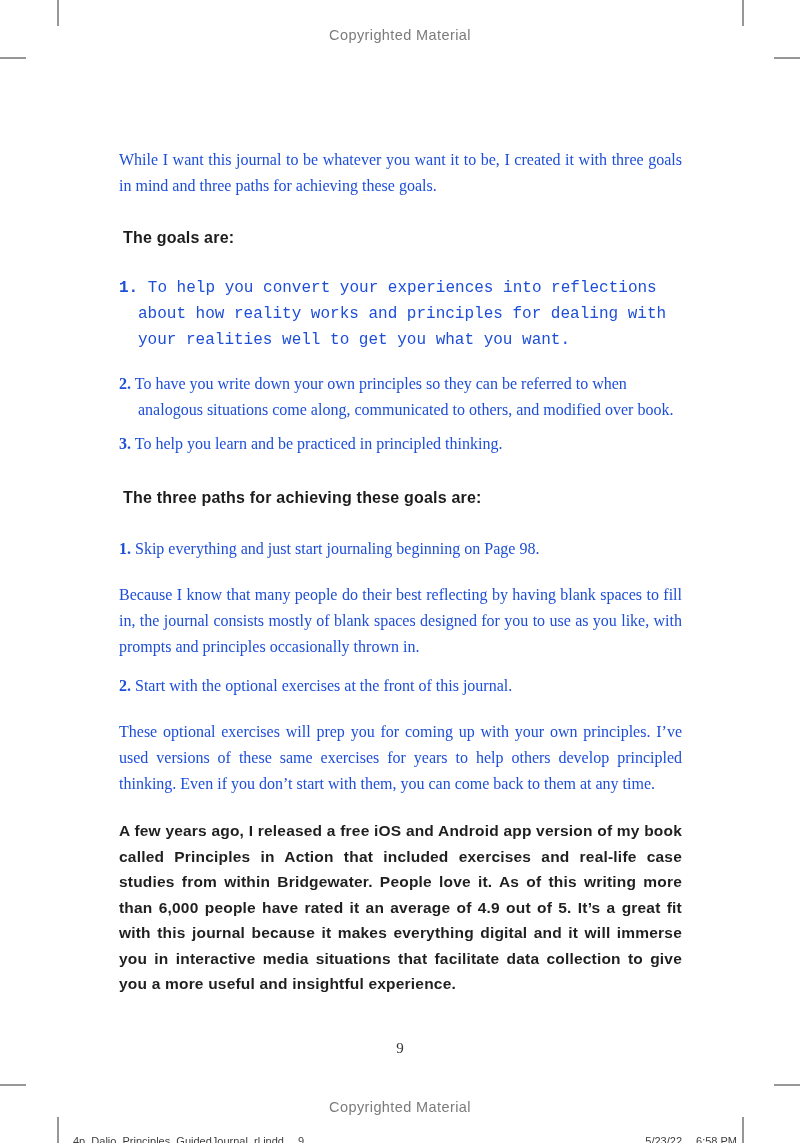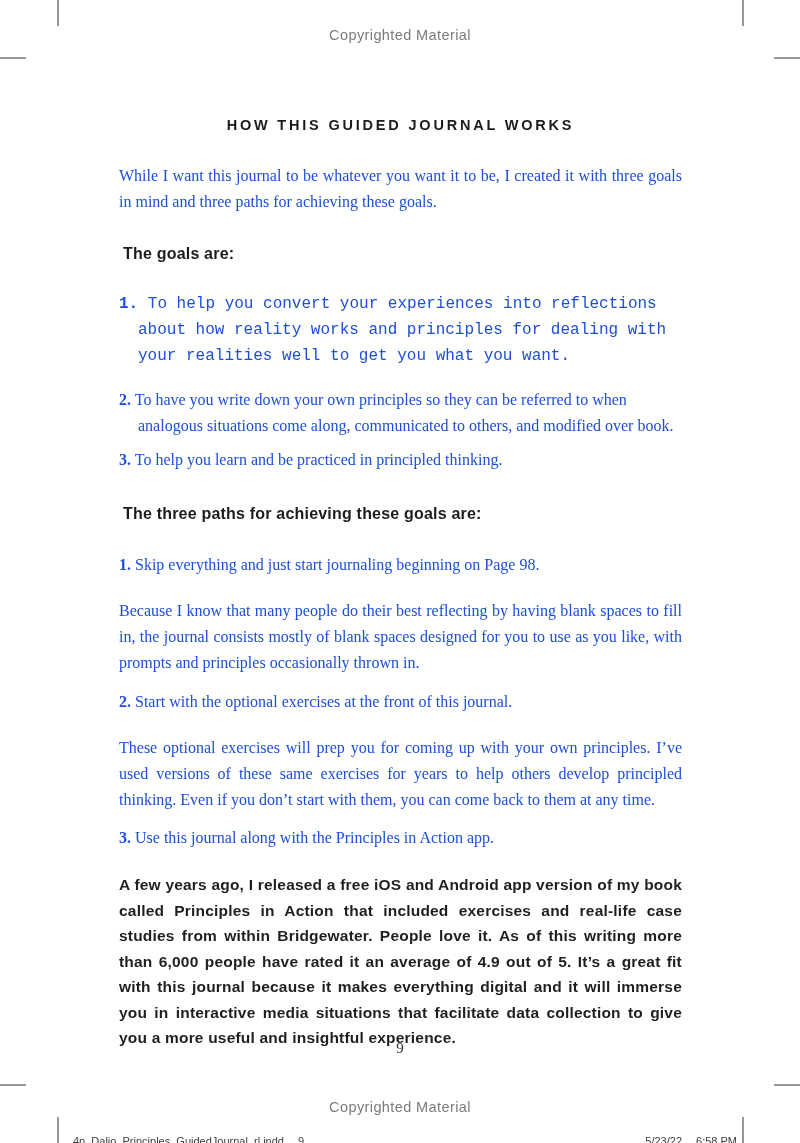--- a/index.html
+++ b/index.html
@@ -107,21 +107,20 @@
   <span class="crop h tr-h"></span>
   <span class="crop h bl-h"></span>
   <span class="crop h br-h"></span>
   <span class="crop v bl-v"></span>
   <span class="crop v br-v"></span>
 
   <div class="copyright top">Copyrighted Material</div>
 
   <div class="content">
 
-    <h1 class="title">HOW THIS GUIDED JOURNAL WORKS</h1>
 
     <p class="body just intro">While I want this journal to be whatever you want it to be, I created it with three goals in mind and three paths for achieving these goals.</p>
 
     <h2 class="heading goals-heading">The goals are:</h2>
 
     <p class="body hang goal-1">
       <b class="num">1.</b>
       <span>To help you convert your experiences into reflections about how reality works and principles for dealing with your realities well to get you what you want.</span>
     </p>
     <p class="body hang goal-2">
@@ -140,24 +139,20 @@
       <span>Skip everything and just start journaling beginning on Page 98.</span>
     </p>
     <p class="body just detail">Because I know that many people do their best reflecting by having blank spaces to fill in, the journal consists mostly of blank spaces designed for you to use as you like, with prompts and principles occasionally thrown in.</p>
 
     <p class="body hang path-2">
       <b class="num">2.</b>
       <span>Start with the optional exercises at the front of this journal.</span>
     </p>
     <p class="body just detail">These optional exercises will prep you for coming up with your own principles. I’ve used versions of these same exercises for years to help others develop principled thinking. Even if you don’t start with them, you can come back to them at any time.</p>
 
-    <p class="body hang path-3">
-      <b class="num">3.</b>
-      <span>Use this journal along with the Principles in Action app.</span>
-    </p>
 
     <p class="app-para">A few years ago, I released a free iOS and Android app version of my book called Principles in Action that included exercises and real-life case studies from within Bridgewater. People love it. As of this writing more than 6,000 people have rated it an average of 4.9 out of 5. It’s a great fit with this journal because it makes everything digital and it will immerse you in interactive media situations that facilitate data collection to give you a more useful and insightful experience.</p>
 
   </div>
 
   <div class="page-number">9</div>
 
   <div class="copyright bottom">Copyrighted Material</div>
 
   <div class="footer-slug">

